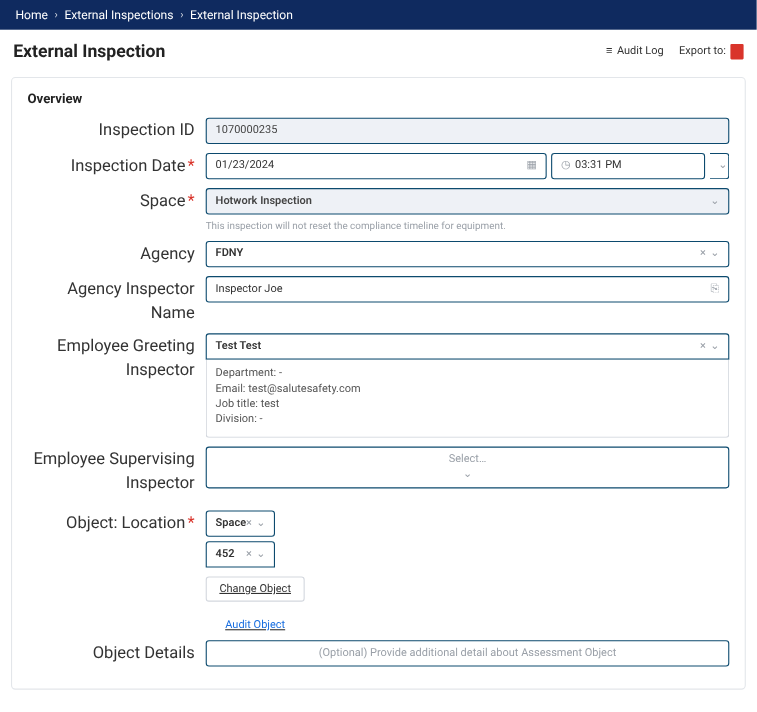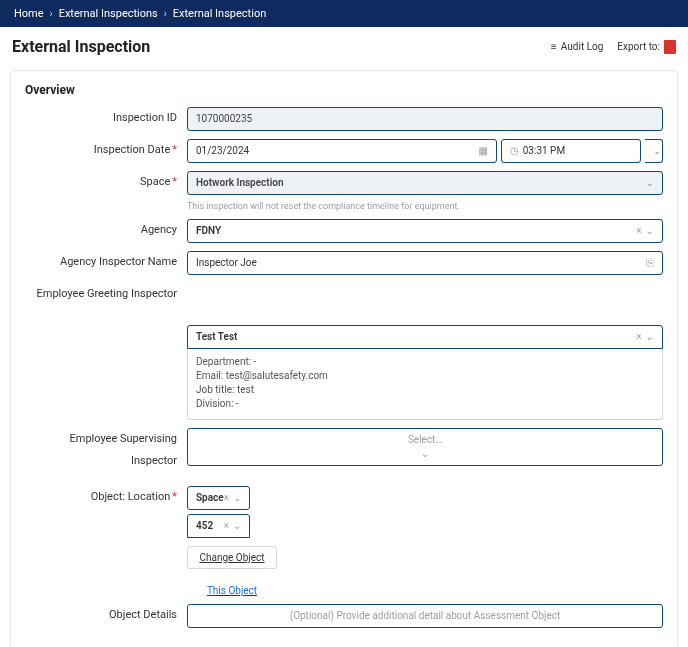--- a/index.html
+++ b/index.html
@@ -47,21 +47,21 @@
   .row {
     display: flex;
     align-items: flex-start;
     margin-bottom: 8px;
   }
   .row.group-sep { margin-top: 14px; }
   .label {
     width: 162px;
     text-align: right;
     padding-right: 10px;
-    font-size: 11px;
+    font-size: 15px;
     color: #333;
     line-height: 22px;
   }
   .label .req { color: #d9342b; margin-left: 2px; }
   .field { flex: 1; min-width: 0; display: flex; flex-direction: column; gap: 4px; }
   .ctrl {
     border: 1px solid #0c4a6e;
     border-radius: 3px;
     background: #fff;
     padding: 4px 8px;
@@ -207,21 +207,21 @@
       <div class="ctrl">
         <span>Inspector Joe</span>
         <span class="glyphs">⎘</span>
       </div>
     </div>
   </div>
 
   <div class="row">
     <div class="label">Employee Greeting Inspector</div>
     <div class="field">
-      <div class="ctrl" style="border-bottom-left-radius:0;border-bottom-right-radius:0;margin-top:42px;">
+      <div class="ctrl" style="border-bottom-left-radius:0;border-bottom-right-radius:0;">
         <span style="font-weight:600;">Test Test</span>
         <span class="glyphs">
             <span>×</span>
             <span>⌄</span>
           </span>
       </div>
       <div class="details-box" style="margin-top:-4px;">
         <div class="det-line"><span>Department:</span> <span>-</span></div>
         <div class="det-line"><span>Email:</span> <span>test@salutesafety.com</span></div>
         <div class="det-line"><span>Job title:</span> <span>test</span></div>
@@ -257,21 +257,21 @@
         <div class="ctrl" style="border-bottom-left-radius:0;border-bottom-right-radius:0;">
           <span style="font-weight:600;">452</span>
           <span class="glyphs">
               <span>×</span>
               <span>⌄</span>
             </span>
         </div>
       </div>
       <div class="obj-side">
         <div class="btn">Change Object</div>
-        <div class="link">This Object</div>
+        <div class="link">Audit Object</div>
       </div>
     </div>
   </div>
 
   <div class="row">
     <div class="label">Object Details</div>
     <div class="field">
       <div class="ctrl placeholder">
         <span>(Optional) Provide additional detail about Assessment Object</span>
       </div>

